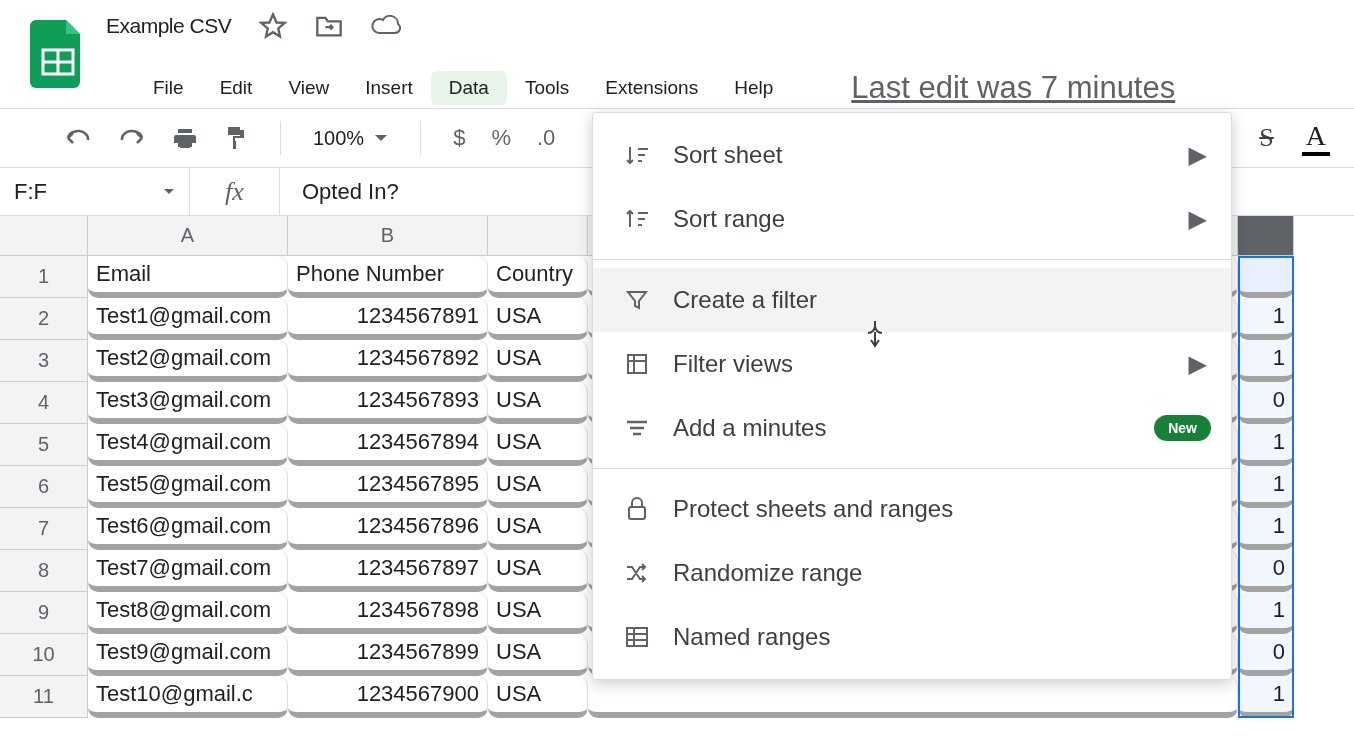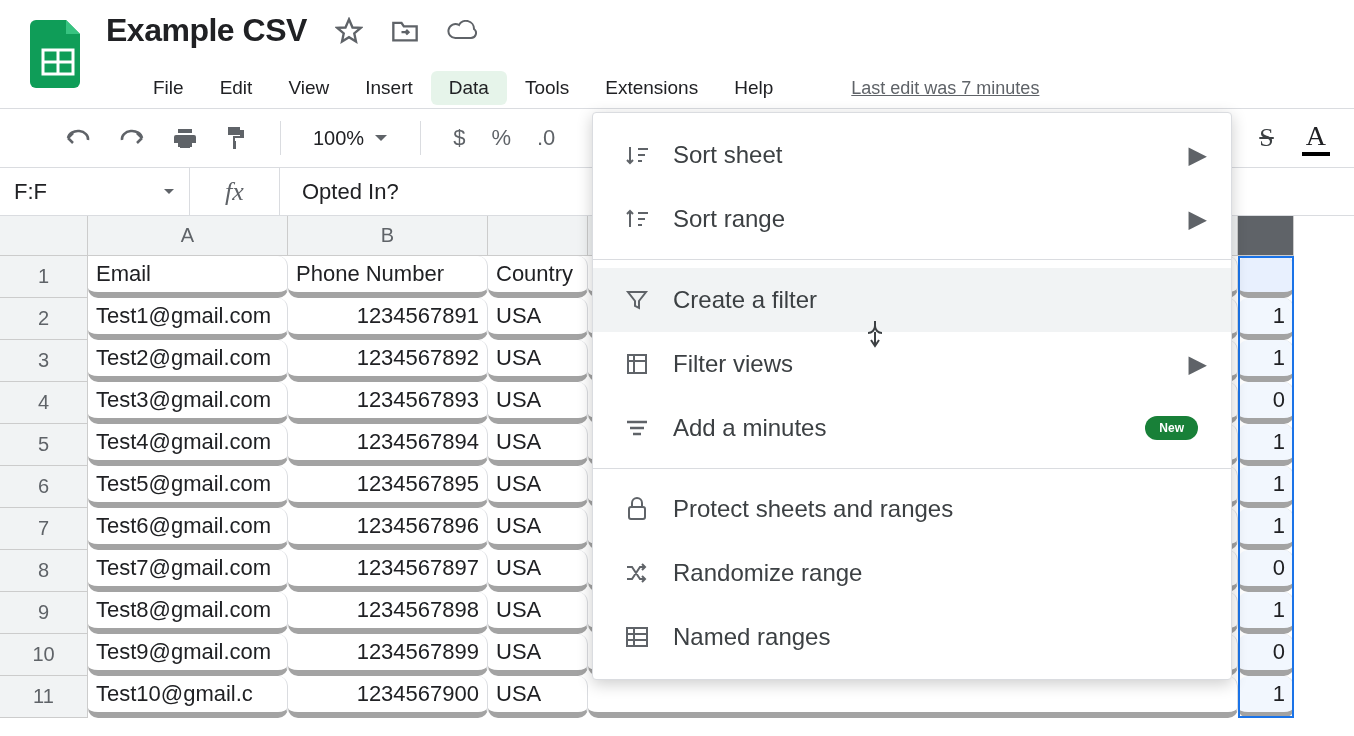--- a/index.html
+++ b/index.html
@@ -3,28 +3,28 @@
 <meta charset="utf-8">
 <style>
   * { box-sizing: border-box; margin: 0; padding: 0; }
   body { font-family: Arial, "Helvetica Neue", Helvetica, sans-serif; background: #fff; color: #202124; overflow: hidden; width: 1354px; height: 736px; position: relative; }
   
   
   .titlebar { display: flex; align-items: flex-start; padding: 12px 10px 0 10px; height: 58px; }
   .logo { width: 56px; height: 56px; margin-top: 8px; margin-left: 20px; flex-shrink:0; }
   .titlearea { display: flex; flex-direction: column; margin-left: 20px; }
   .titlerow { display: flex; align-items: center; gap: 28px; }
-  .doc-title { font-size: 32px; font-weight: 700; color: #202124; letter-spacing: -0.5px; }
+  .doc-title { font-size: 21px; font-weight: 400; color: #202124; letter-spacing: -0.5px; }
   .title-icon { color:#5f6368; display:flex; align-items:center; justify-content:center; }
   
   
   .menubar { display: flex; align-items: center; gap: 0; margin-top: 10px; }
   .menu-item { font-size: 19px; color:#202124; padding: 6px 18px; border-radius: 6px; cursor:pointer; }
   .menu-item.active { background:#e6f4ea; }
-  .last-edit { font-size: 18px; color:#5f6368; text-decoration: underline; margin-left: 60px; white-space:nowrap; }
+  .last-edit { font-size: 31px; color:#5f6368; text-decoration: underline; margin-left: 60px; white-space:nowrap; }
   
   .menubar-wrap { display:flex; align-items:center; padding-left:135px; height:50px; }
   
   
   .toolbar { border-top:1px solid #dadce0; border-bottom:1px solid #dadce0; height:60px; display:flex; align-items:center; padding: 0 12px 0 64px; gap:26px; color:#5f6368; }
   .tb-sep { width:1px; height:34px; background:#dadce0; margin:0 6px;}
   .tb-btn { display:flex; align-items:center; justify-content:center; }
   .zoom { font-size:20px; color:#202124; display:flex; align-items:center; gap:10px;}
   .tb-txt { font-size:22px; }
   
@@ -50,21 +50,21 @@
   .cell.right { justify-content:flex-end; }
   .cell.hdr { font-weight:400; }
   
   
   .dropdown { position:absolute; left:592px; top:112px; width:640px; background:#fff; border:1px solid #dadce0; border-radius:4px; box-shadow:0 4px 16px rgba(0,0,0,0.2); padding:10px 0; z-index:100;}
   .dd-item { display:flex; align-items:center; height:64px; padding:0 24px; font-size:24px; color:#3c4043; cursor:pointer; position:relative;}
   .dd-item:hover, .dd-item.hover { background:#f1f3f4; }
   .dd-icon { width:40px; display:flex; align-items:center; justify-content:center; color:#5f6368; margin-right:16px;}
   .dd-sep { height:1px; background:#dadce0; margin:8px 0;}
   .dd-arrow { position:absolute; right:24px; color:#5f6368; }
-  .dd-badge { position:absolute; right:33px; background:#188038; color:#fff; font-size:12px; font-weight:700; padding:5px 14px; border-radius:20px;}
+  .dd-badge { position:absolute; right:20px; background:#188038; color:#fff; font-size:14px; font-weight:700; padding:5px 14px; border-radius:20px;}
   
   .cursor { position:absolute; left:865px; top:318px; z-index:200; pointer-events:none;}
   
   svg { display:block; }
   
   
   .wA{width:200px;} .wB{width:200px;} .wC{width:100px;} .wGap{width:650px;} .wF{width:56px;}
   
   .toolbar-right { margin-left:auto; display:flex; gap:28px; align-items:center; padding-right:12px;}
 </style>

